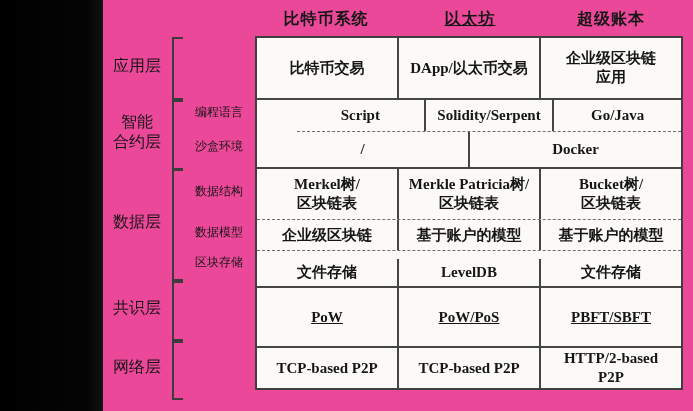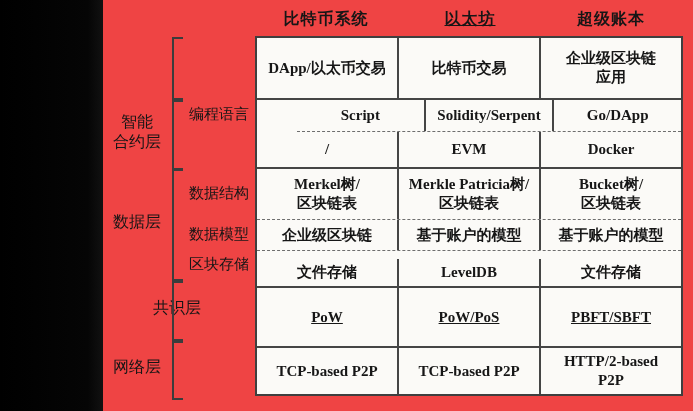--- a/index.html
+++ b/index.html
@@ -1,18 +1,18 @@
 <!DOCTYPE html>
 <html><head>
 <meta charset="utf-8">
 <style>
   html,body { margin:0; padding:0; background:#e9e8e6; }
   .stage {
     position:relative; width:693px; height:411px; overflow:hidden;
-    background:#ef4444;
+    background:#ec4899;
     font-family:"Liberation Serif","DejaVu Serif",serif;
     color:#161616;
   }
   .band {
     position:absolute; left:0; top:0; width:103px; height:411px;
     background:linear-gradient(90deg,#000 0%,#050505 85%,#111 100%);
   }
   .col-title {
     position:absolute; top:7px; height:24px; line-height:24px;
     text-align:center; font-size:16px; font-weight:bold; letter-spacing:1px;
@@ -42,69 +42,70 @@
     font-size:16px; line-height:1.25; white-space:pre-line;
   }
   .bracket {
     position:absolute; left:172px; width:9px;
     border-left:2px solid #3c3c3c;
     border-top:2px solid #3c3c3c;
     border-bottom:2px solid #3c3c3c;
   }
   .sub-label {
     position:absolute; left:183px; width:72px; text-align:center;
-    font-size:15px; line-height:1.2;
+    font-size:12px; line-height:1.2;
   }
 </style>
 </head>
 <body>
 
 <div class="stage">
 
   <div class="band"></div>
 
   <div class="col-title ct-0">比特币系统</div>
   <div class="col-title ct-1">以太坊</div>
   <div class="col-title ct-2">超级账本</div>
 
+  <div class="layer-label" style="top:56px;">应用层</div>
   <div class="layer-label" style="top:212px;">数据层</div>
   <div class="layer-label" style="top:112px;">智能
 合约层</div>
-  <div class="layer-label" style="top:298px;padding-left:40px;">共识层</div>
+  <div class="layer-label" style="top:298px;">共识层</div>
   <div class="layer-label" style="top:357px;">网络层</div>
 
   <div class="bracket" style="top:37px;  height:59px;"></div>
   <div class="bracket" style="top:100px; height:66px;"></div>
   <div class="bracket" style="top:169px; height:108px;"></div>
   <div class="bracket" style="top:281px; height:56px;"></div>
   <div class="bracket" style="top:341px; height:55px;"></div>
 
   <div class="sub-label" style="top:105px;">编程语言</div>
+  <div class="sub-label" style="top:139px;">沙盒环境</div>
   <div class="sub-label" style="top:184px;">数据结构</div>
   <div class="sub-label" style="top:225px;">数据模型</div>
   <div class="sub-label" style="top:255px;">区块存储</div>
 
   <div class="cmp-table">
 
     <div class="trow b-solid" style="height:62px;">
+      <div class="cell">比特币交易</div>
       <div class="cell">DApp/以太币交易</div>
-      <div class="cell">比特币交易</div>
       <div class="cell">企业级区块链
 应用</div>
     </div>
 
     <div class="trow b-dashed" style="height:32px;margin-left:40px;">
       <div class="cell">Script</div>
       <div class="cell">Solidity/Serpent</div>
-      <div class="cell">Go/DApp</div>
+      <div class="cell">Go/Java</div>
     </div>
 
     <div class="trow b-solid" style="height:37px;">
       <div class="cell">/</div>
-      <div class="cell">EVM</div>
       <div class="cell">Docker</div>
     </div>
 
     <div class="trow b-dashed" style="height:51px;">
       <div class="cell">Merkel树/
 区块链表</div>
       <div class="cell">Merkle Patricia树/
 区块链表</div>
       <div class="cell">Bucket树/
 区块链表</div>
@@ -121,21 +122,21 @@
       <div class="cell">LevelDB</div>
       <div class="cell">文件存储</div>
     </div>
 
     <div class="trow b-solid" style="height:60px;text-decoration:underline;">
       <div class="cell">PoW</div>
       <div class="cell">PoW/PoS</div>
       <div class="cell">PBFT/SBFT</div>
     </div>
 
-    <div class="trow" style="height:46px;">
+    <div class="trow" style="height:40px;">
       <div class="cell">TCP-based P2P</div>
       <div class="cell">TCP-based P2P</div>
       <div class="cell">HTTP/2-based
 P2P</div>
     </div>
 
   </div>
 </div>
 
 </body></html>

